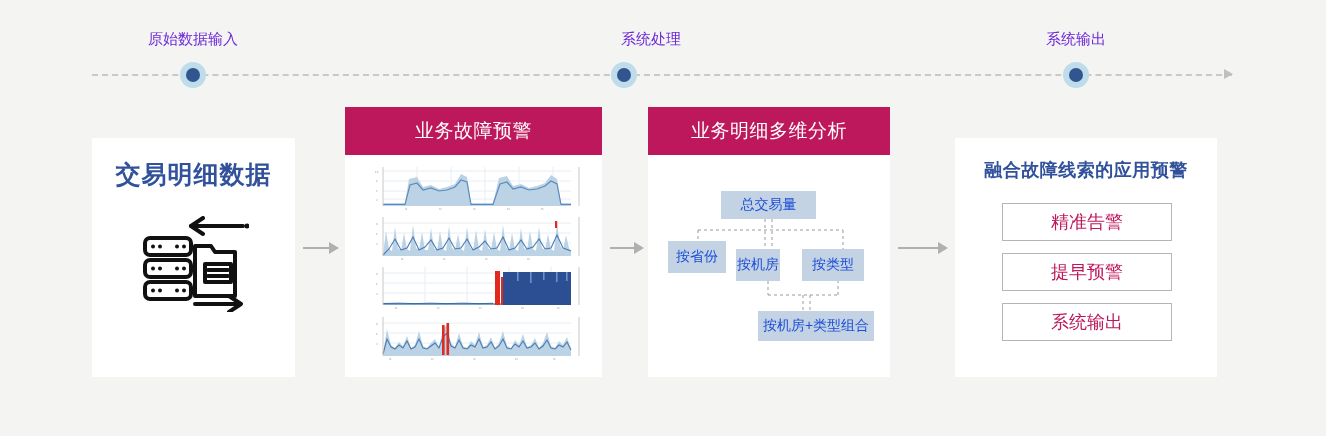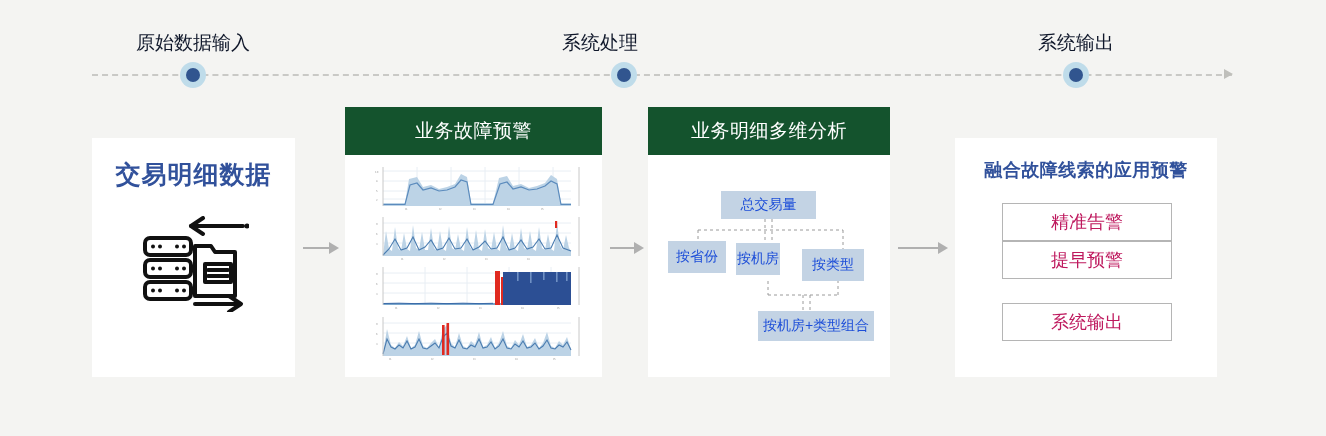--- a/index.html
+++ b/index.html
@@ -27,29 +27,29 @@
   .tl-node .halo{
     position:absolute;left:0;top:0;width:26px;height:26px;border-radius:50%;
     background:#bfdcea;
   }
   .tl-node .core{
     position:absolute;left:6px;top:6px;width:14px;height:14px;border-radius:50%;
     background:#31558f;
   }
   .tl-label{
     position:absolute;top:30px;
-    font-size:19px;color:#0f172a;white-space:nowrap;
+    font-size:15px;color:#6d28d9;white-space:nowrap;
     text-align:center;
   }
 
   
   .card{position:absolute;background:#ffffff;}
   .card-header{
     position:absolute;left:0;top:0;width:100%;height:48px;
-    background:#14532d;color:#ffffff;
+    background:#be185d;color:#ffffff;
     display:flex;align-items:center;justify-content:center;
     font-size:19px;letter-spacing:.5px;
   }
 
   
   #card-source{left:92px;top:138px;width:203px;height:239px;}
   .src-title{
     position:absolute;left:0;top:20px;width:100%;text-align:center;
     font-size:25px;font-weight:bold;color:#31519b;letter-spacing:1px;
   }
@@ -77,21 +77,21 @@
     position:absolute;left:0;top:20px;width:100%;text-align:center;
     font-size:18px;font-weight:bold;color:#31519b;letter-spacing:.5px;
   }
   .out-btn{
     position:absolute;left:47px;width:170px;height:38px;
     border:1px solid #b5b5b5;background:#ffffff;
     display:flex;align-items:center;justify-content:center;
     font-size:18px;color:#be185d;box-sizing:border-box;
   }
   .out-btn.b0{top:65px;}
-  .out-btn.b1{top:103px;}
+  .out-btn.b1{top:115px;}
   .out-btn.b2{top:165px;}
 
   
   .conn{position:absolute;top:242px;height:12px;}
   .conn .bar{position:absolute;left:0;top:5px;height:2px;background:#b0b0b0;}
   .conn .head{
     position:absolute;top:0;width:0;height:0;
     border-left:10px solid #b0b0b0;
     border-top:6px solid transparent;
     border-bottom:6px solid transparent;
@@ -114,21 +114,21 @@
   <div>
     <div class="timeline-axis"></div>
     <div class="timeline-arrowhead"></div>
 
     <div class="tl-label" style="left:113px;width:160px;">原始数据输入</div>
     <div class="tl-node" style="left:180px;">
       <div class="halo"></div>
       <div class="core"></div>
     </div>
 
-    <div class="tl-label" style="left:540px;width:120px;">系统处理</div>
+    <div class="tl-label" style="left:591px;width:120px;">系统处理</div>
     <div class="tl-node" style="left:611px;">
       <div class="halo"></div>
       <div class="core"></div>
     </div>
 
     <div class="tl-label" style="left:1016px;width:120px;">系统输出</div>
     <div class="tl-node" style="left:1063px;">
       <div class="halo"></div>
       <div class="core"></div>
     </div>
@@ -330,21 +330,21 @@
           <line x1="195" y1="65" x2="195" y2="84"></line>
           <line x1="120" y1="116" x2="120" y2="130"></line>
           <line x1="120" y1="130" x2="190" y2="130"></line>
           <line x1="190" y1="130" x2="190" y2="116"></line>
           <line x1="155" y1="130" x2="155" y2="146"></line>
           <line x1="162" y1="130" x2="162" y2="146"></line>
         </g>
       </svg>
       <div class="tnode" style="left:73px;top:26px;width:95px;height:28px;">总交易量</div>
       <div class="tnode" style="left:20px;top:76px;width:58px;height:32px;">按省份</div>
-      <div class="tnode" style="left:88px;top:78px;width:44px;height:32px;">按机房</div>
+      <div class="tnode" style="left:88px;top:84px;width:44px;height:32px;">按机房</div>
       <div class="tnode" style="left:154px;top:84px;width:62px;height:32px;">按类型</div>
       <div class="tnode" style="left:110px;top:146px;width:116px;height:30px;">按机房+类型组合</div>
     </div>
   </div>
 
   <div class="conn" id="conn-3">
     <div class="bar"></div>
     <div class="head"></div>
   </div>
 

